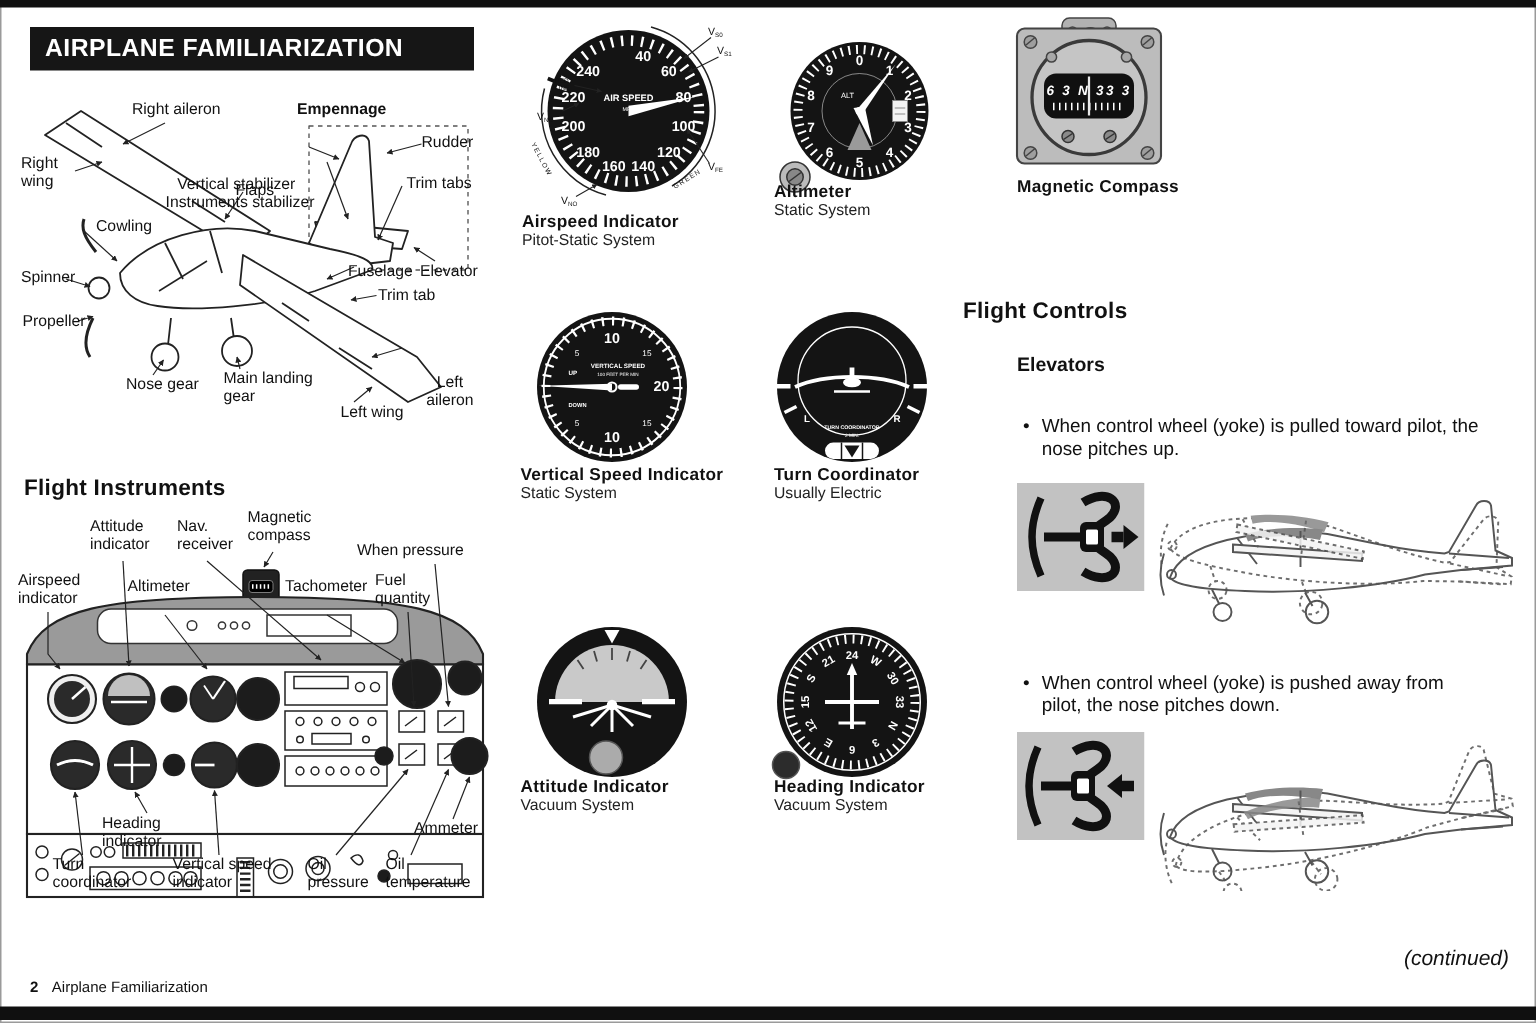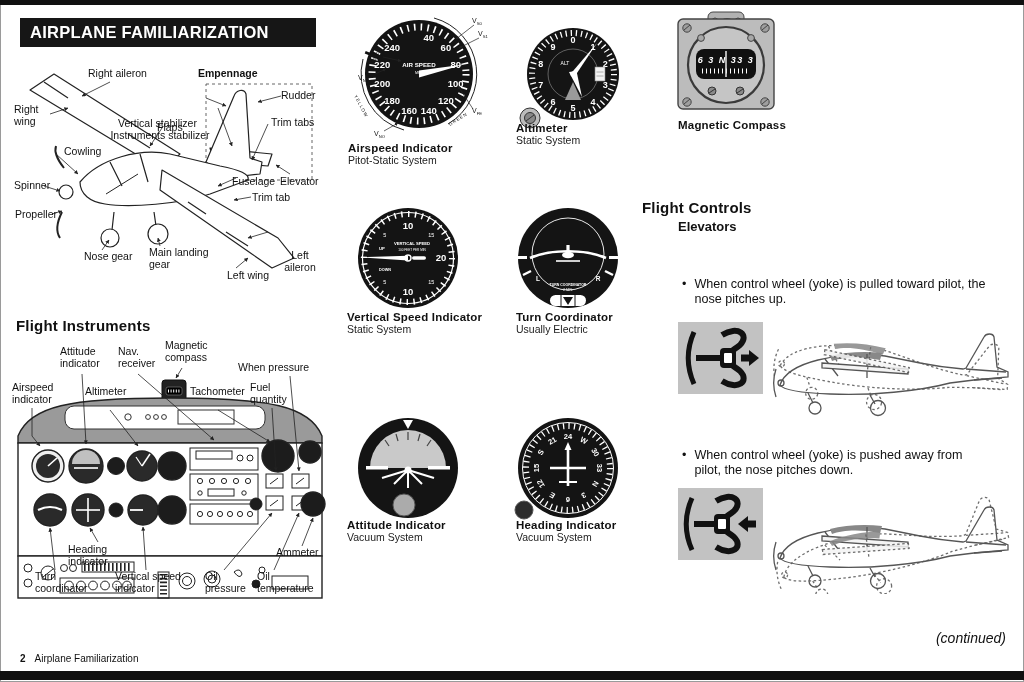--- a/index.html
+++ b/index.html
@@ -467,21 +467,21 @@
     <g fill="#8a8a8a" stroke="#333">
       <circle cx="36" cy="81" r="4"></circle>
         <circle cx="64" cy="81" r="4"></circle>
     </g>
     <line x1="33" y1="83" x2="39" y2="79" stroke="#333"></line>
     <line x1="61" y1="83" x2="67" y2="79" stroke="#333"></line>
   </svg>
   <div class="cap-b" style="left:678px;top:119px;">Magnetic Compass</div>
 
   <div class="h2" style="left:642px;top:199px;">Flight Controls</div>
-  <div class="h3" style="left:678px;top:219px;">Elevators</div>
+  <div class="h3" style="left:678px;top:235px;">Elevators</div>
   <div class="bullet" style="left:682px;top:277px;width:310px;">
     <span class="dot">•</span>
     <span>When control wheel (yoke) is pulled toward pilot, the nose pitches up.</span>
   </div>
 
   <svg class="abs" style="left:678px;top:322px;" width="85" height="72" viewBox="0 0 85 72">
     <rect x="0" y="0" width="85" height="72" fill="#c2c2c2"></rect>
     <path d="M16,10 C8,28 8,44 16,62" fill="none" stroke="#111" stroke-width="5"></path>
     <rect x="18" y="33" width="26" height="6" fill="#111"></rect>
     <path d="M44,13 C60,3 72,13 62,23 C56,28 52,29 51,33 L51,39 C52,43 56,44 62,49 C72,59 60,69 44,59" fill="none" stroke="#111" stroke-width="6"></path>

